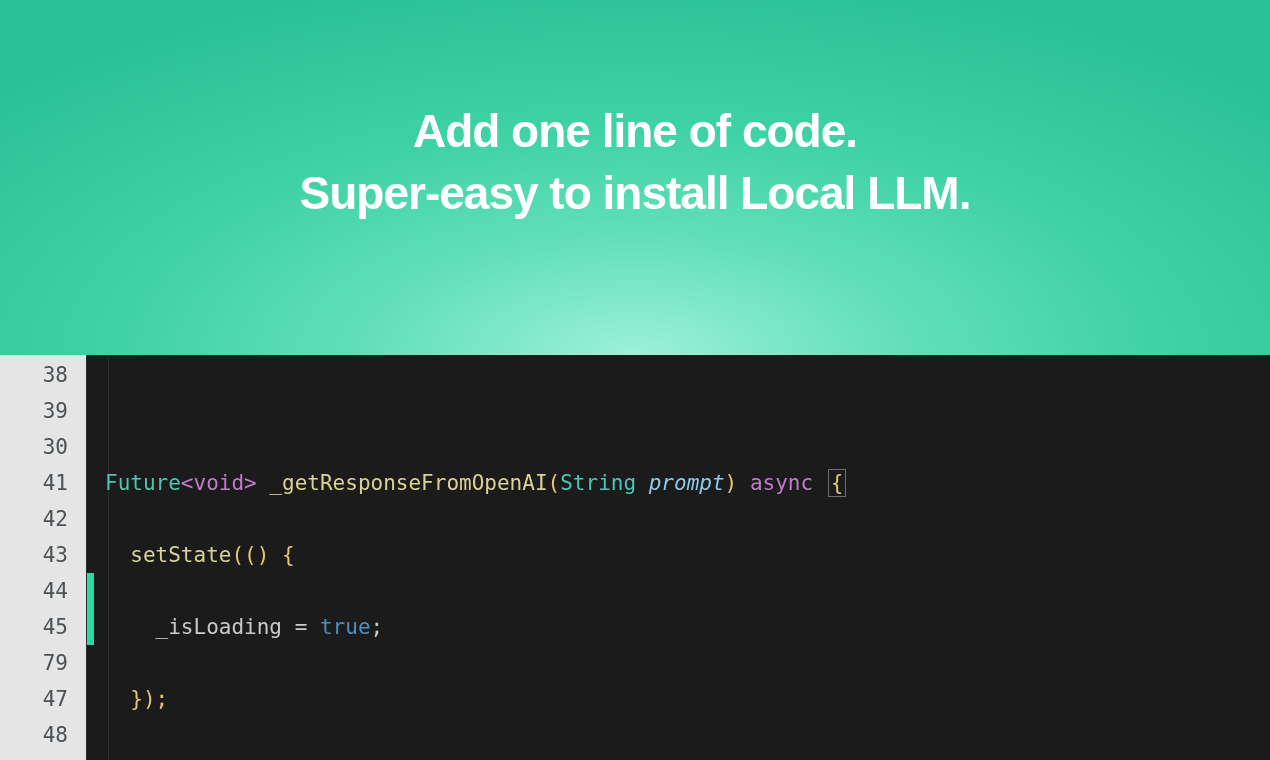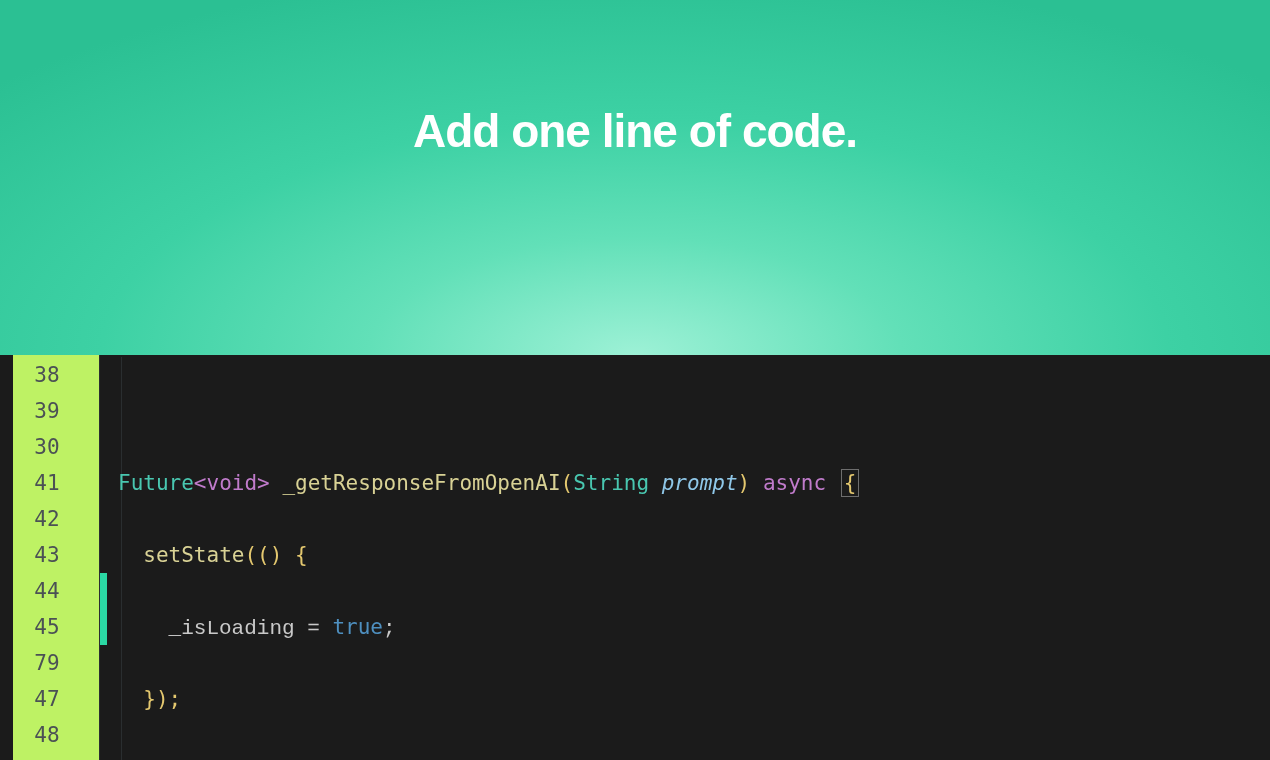--- a/index.html
+++ b/index.html
@@ -32,27 +32,26 @@
    height: 405px;
    background: #1B1B1B;
    display: flex;
    font-family: "SF Mono", ui-monospace, Menlo, Consolas, monospace;
    font-size: 21px;
    line-height: 36px;
    overflow: hidden;
  }
  .gutter {
    width: 86px;
-   background: #bef264;
+   background: #e5e5e5;
    color: #4B5155;
-   text-align: center;
+   text-align: right;
    padding: 2px 18px 0 0;
    flex-shrink: 0;
    user-select: none;
-   margin-left: 13px;
  }
  .gutter div { height: 36px; }
  .ruler {
    width: 1px;
    background: #2A2E30;
    flex-shrink: 0;
    margin-right: 18px;
    position: relative;
  }
  .indent-track {
@@ -82,36 +81,37 @@
    background: #2BD9A4;
  }
  
  .t-type   { color: #49C7B0; }   
  .t-gen    { color: #C07BCB; }   
  .t-func   { color: #D9D295; }   
  .t-param  { color: #8FC7E8; font-style: italic; }   
  .t-kw     { color: #C07BCB; }   
  .t-kw2    { color: #4E8FBF; }
  .t-brace  { color: #E4C86F; }
- .t-plain  { color: #C9C9C9; font-family: Liberation Mono, monospace; }
+ .t-plain  { color: #C9C9C9; }
  .bracket-hl {
    display: inline-block;
    border: 1px solid #6E6E6E;
    padding: 0 2px;
    margin-left: 2px;
    line-height: 26px;
    color: #E4C86F;
  }
 </style>
 </head>
 <body>
 
 <div class="hero">
   <h1>
     <span>Add one line of code.</span><br>
+    <span>Super-easy to install Local LLM.</span>
   </h1>
 </div>
 
 <div class="editor">
   <div class="gutter">
     <div>38</div>
     <div>39</div>
     <div>30</div>
     <div>41</div>
     <div>42</div>

